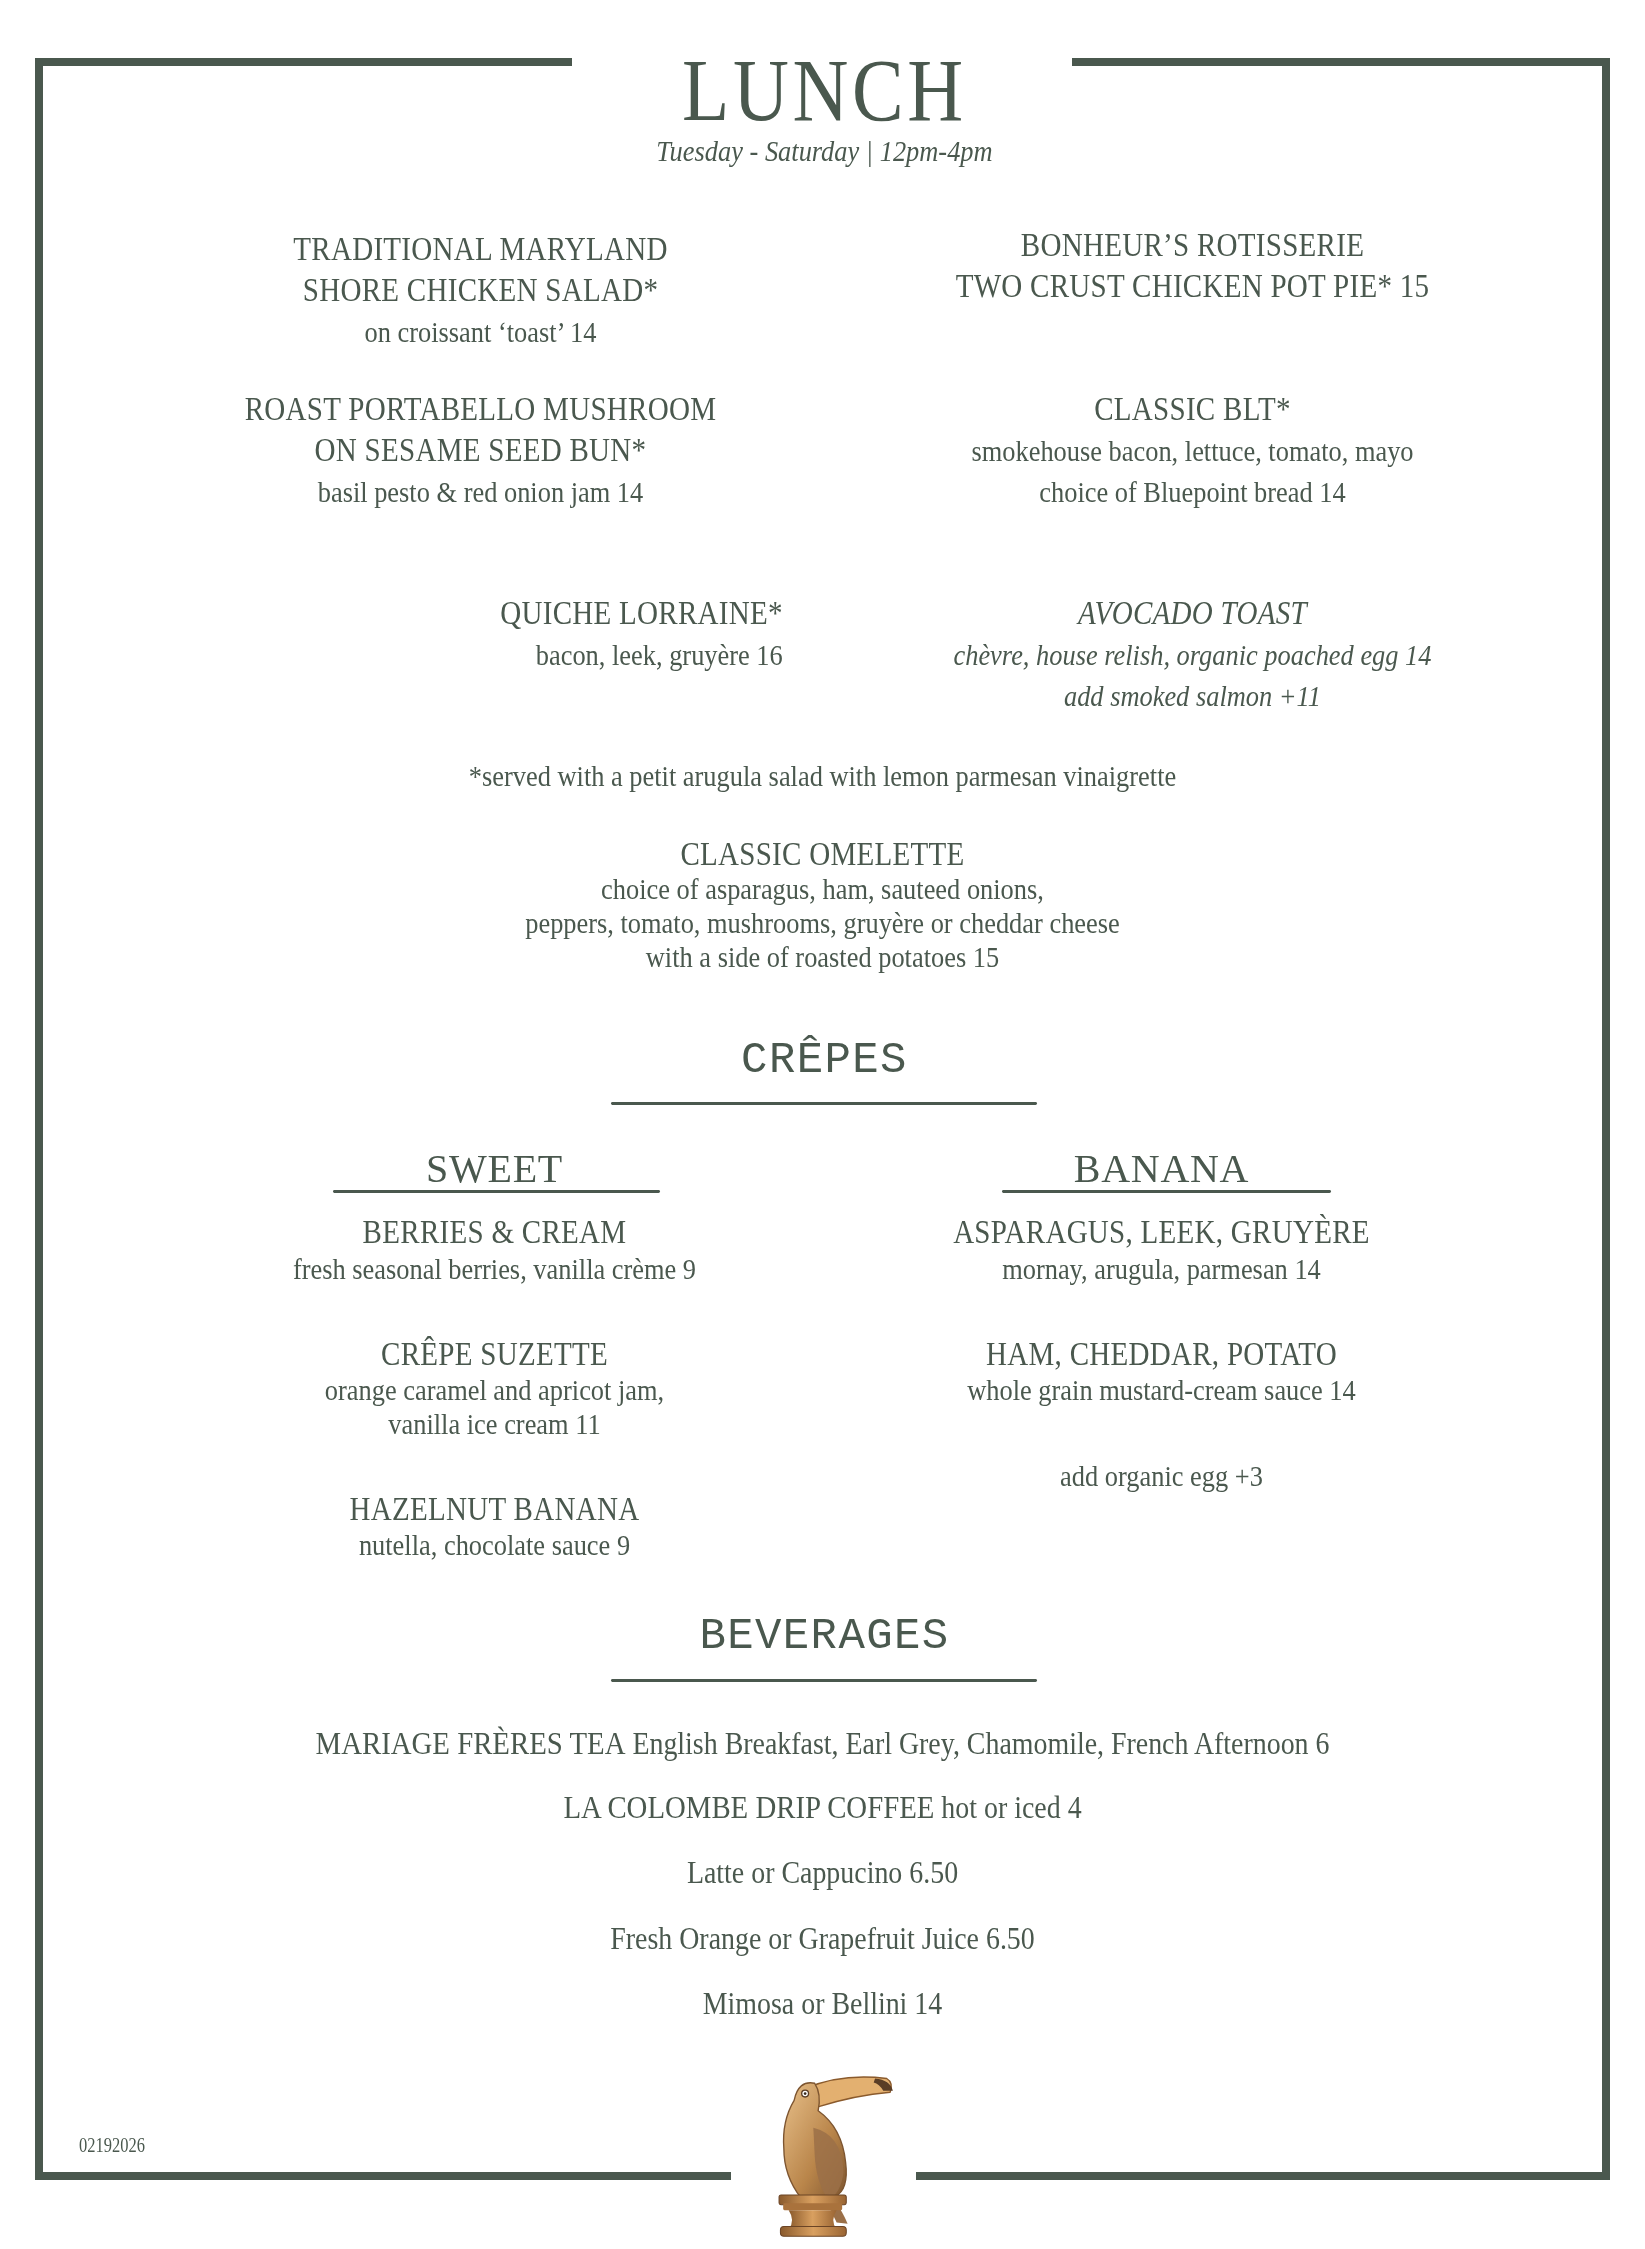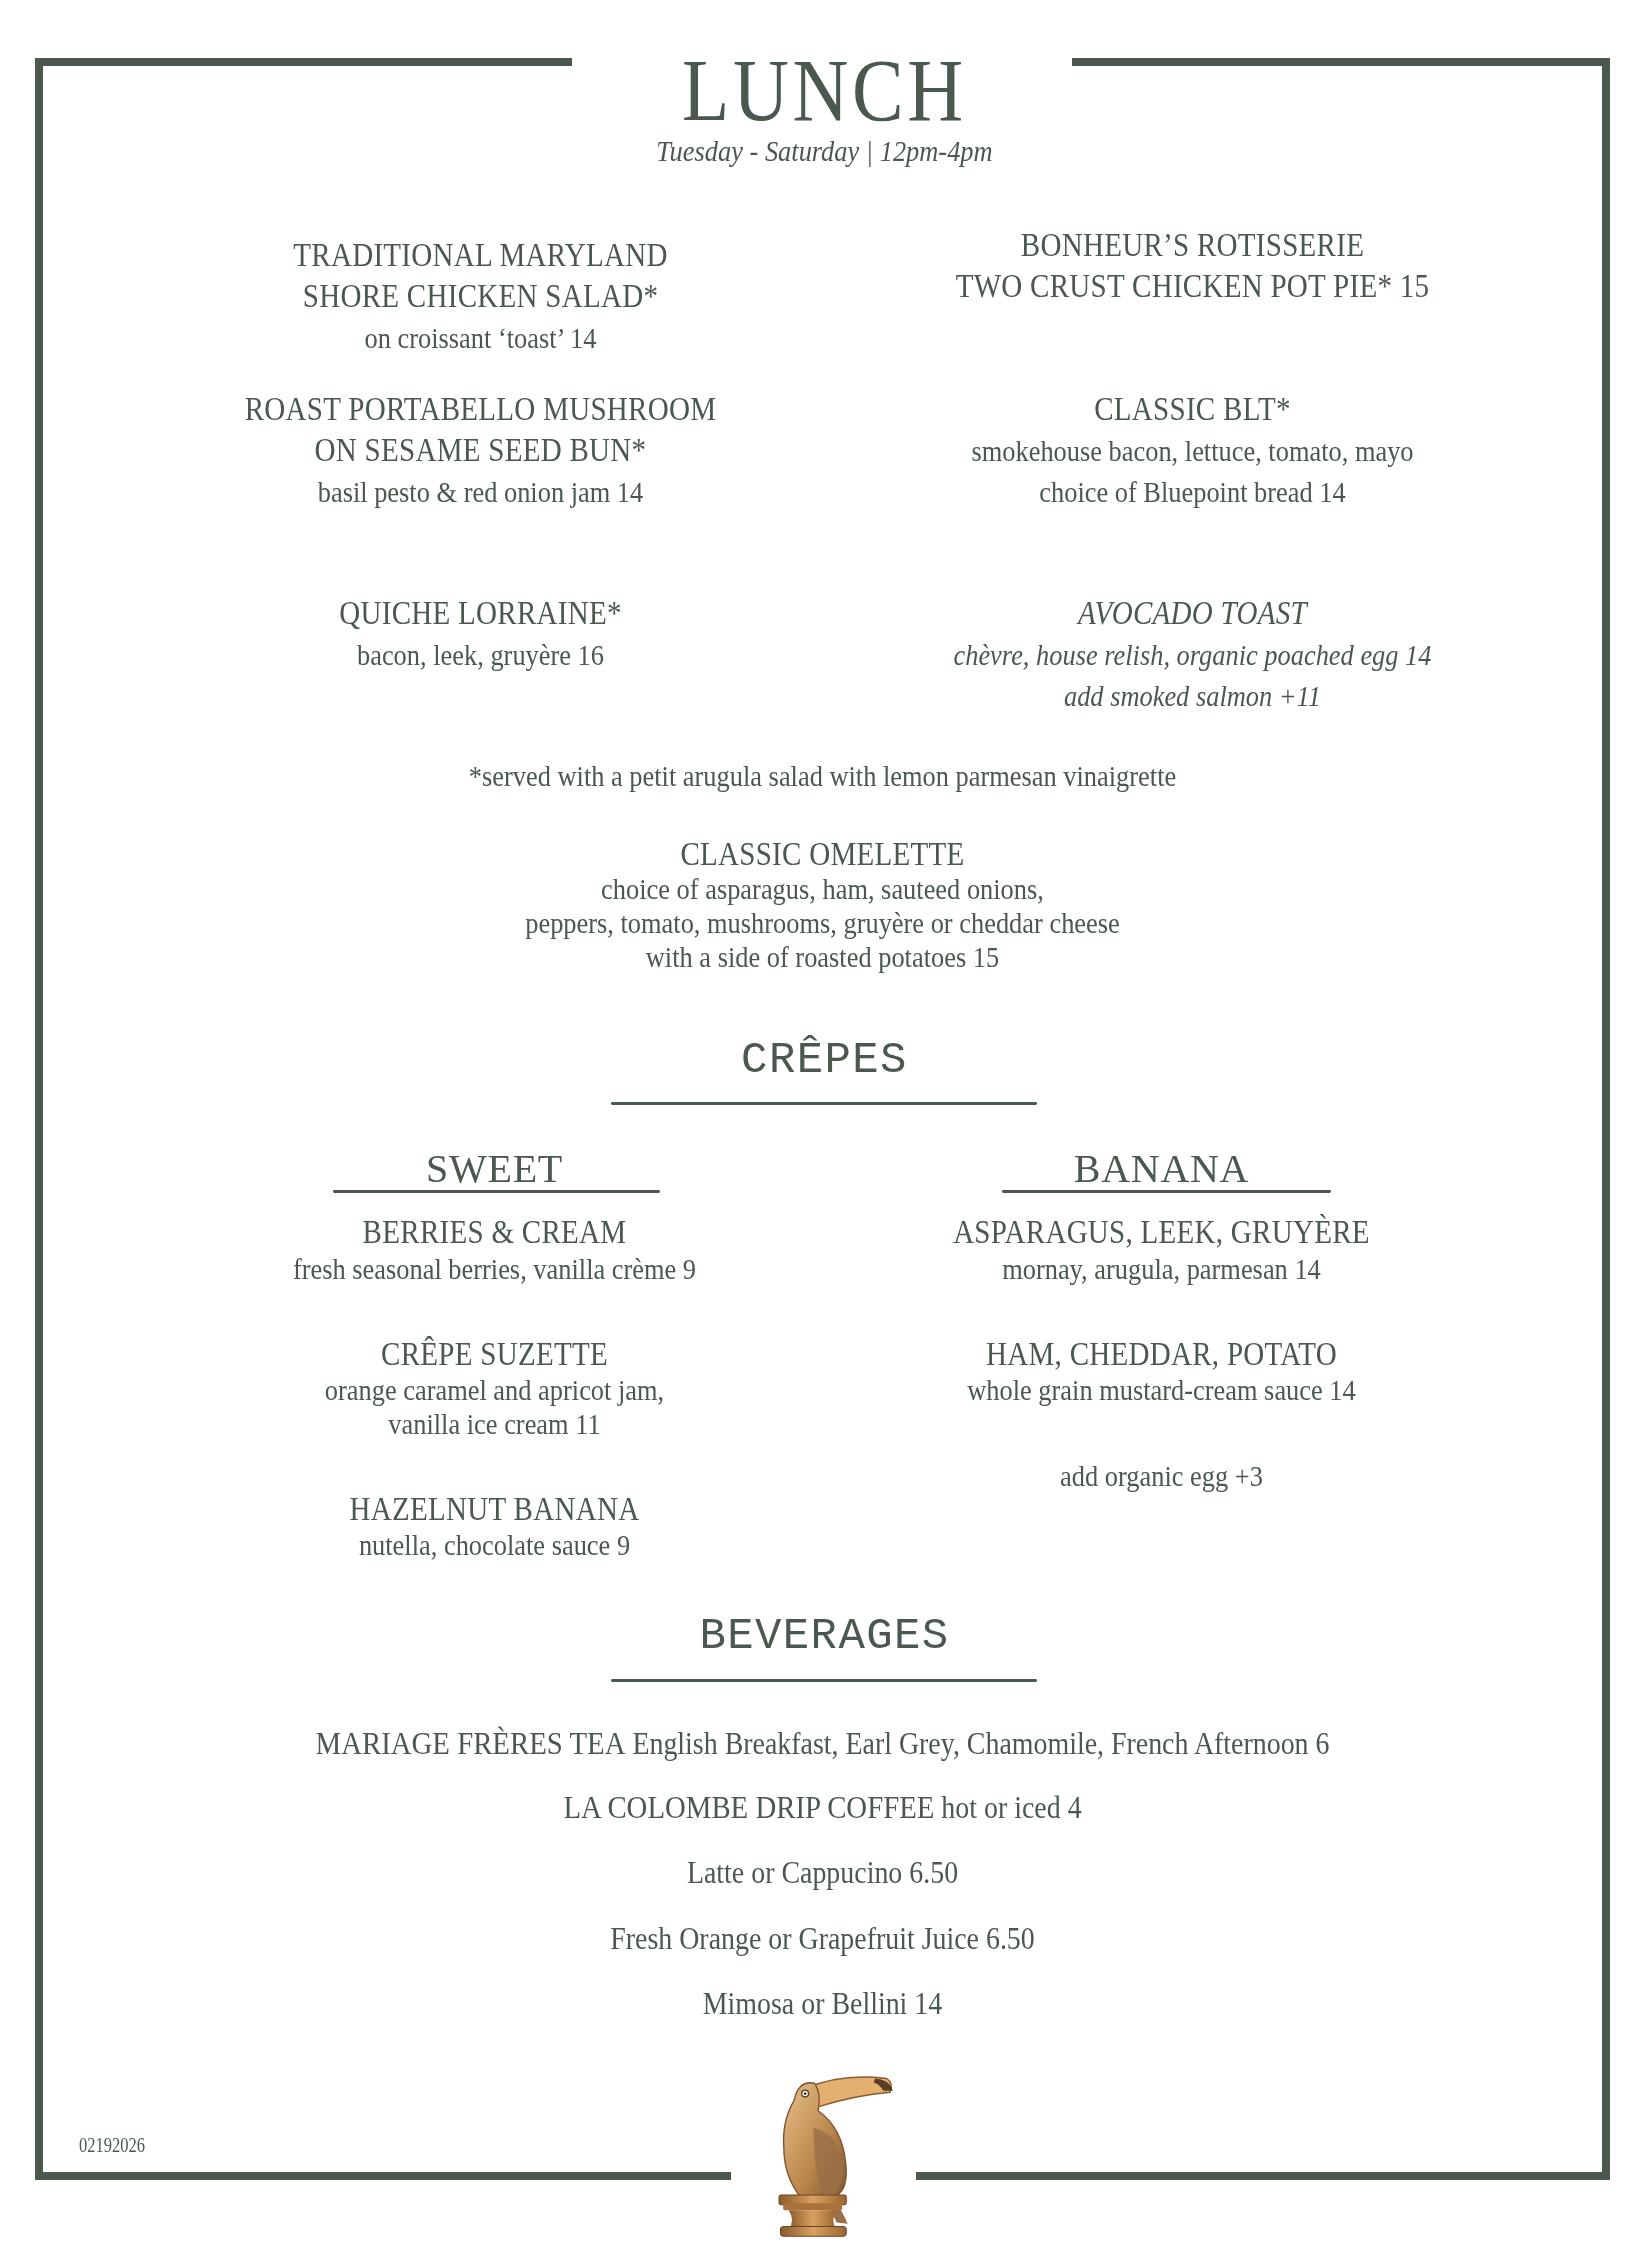--- a/index.html
+++ b/index.html
@@ -26,42 +26,42 @@
 <div class="frame-seg" style="left:35px; top:58px; width:537px; height:8.2px;"></div>
 <div class="frame-seg" style="left:1072px; top:58px; width:538px; height:8.2px;"></div>
 <div class="frame-seg" style="left:35px; top:58px; width:8.2px; height:2122px;"></div>
 <div class="frame-seg" style="left:1602px; top:58px; width:8.2px; height:2122px;"></div>
 <div class="frame-seg" style="left:35px; top:2172px; width:696px; height:8.2px;"></div>
 <div class="frame-seg" style="left:916px; top:2172px; width:694px; height:8.2px;"></div>
 
 <div class="abs title" style="left:481px; width:687px; top:47px;">LUNCH</div>
 <div class="abs subtitle" style="left:481px; width:687px; top:136px;">Tuesday - Saturday | 12pm-4pm</div>
 
-<div class="abs col-left" style="top:235px;">
+<div class="abs col-left" style="top:229px;">
   <div class="item-name">TRADITIONAL MARYLAND</div>
   <div class="item-name">SHORE CHICKEN SALAD*</div>
   <div class="item-desc">on croissant ‘toast’ 14</div>
 </div>
 <div class="abs col-right" style="top:225px;">
   <div class="item-name">BONHEUR’S ROTISSERIE</div>
   <div class="item-name">TWO CRUST CHICKEN POT PIE* 15</div>
 </div>
 
 <div class="abs col-left" style="top:389px;">
   <div class="item-name">ROAST PORTABELLO MUSHROOM</div>
   <div class="item-name">ON SESAME SEED BUN*</div>
   <div class="item-desc">basil pesto &amp; red onion jam 14</div>
 </div>
 <div class="abs col-right" style="top:389px;">
   <div class="item-name">CLASSIC BLT*</div>
   <div class="item-desc">smokehouse bacon, lettuce, tomato, mayo</div>
   <div class="item-desc">choice of Bluepoint bread 14</div>
 </div>
 
-<div class="abs col-left" style="top:593px;">
+<div class="abs col-left" style="top:593px;text-align:right;">
   <div class="item-name">QUICHE LORRAINE*</div>
   <div class="item-desc">bacon, leek, gruyère 16</div>
 </div>
 <div class="abs col-right" style="top:593px;font-style:italic;">
   <div class="item-name">AVOCADO TOAST</div>
   <div class="item-desc">chèvre, house relish, organic poached egg 14</div>
   <div class="item-desc">add smoked salmon +11</div>
 </div>
 
 <div class="abs center item-desc" style="top:755px; left:137px; width:1371px;">*served with a petit arugula salad with lemon parmesan vinaigrette</div>

